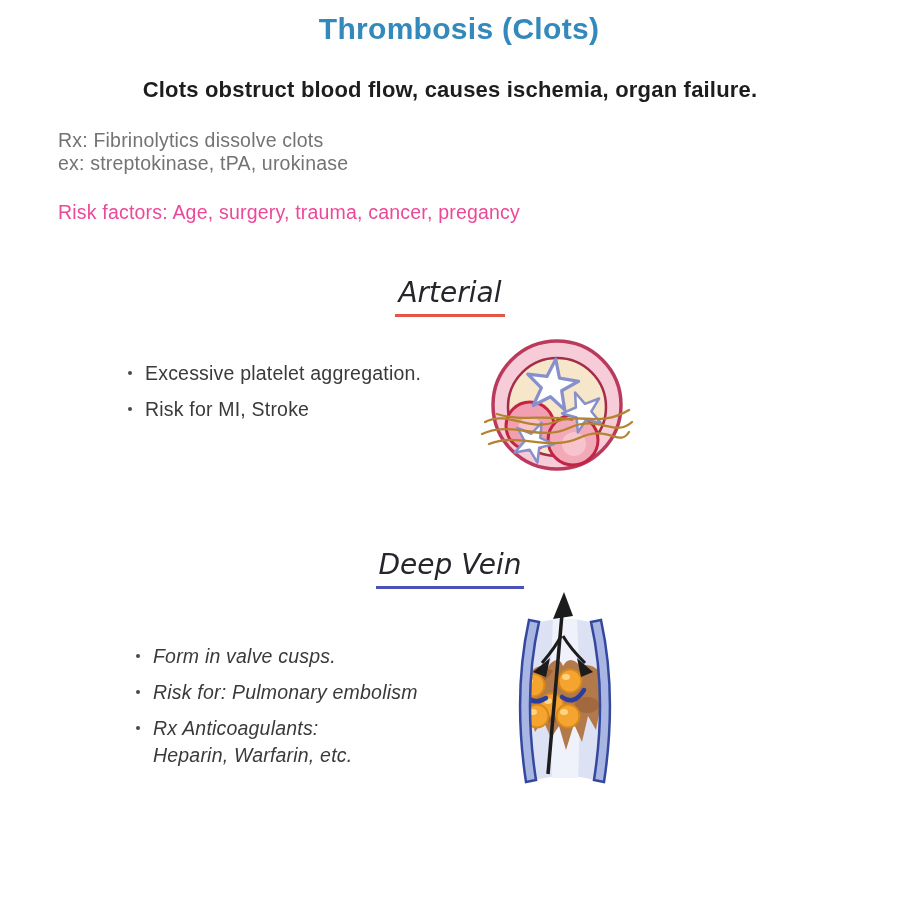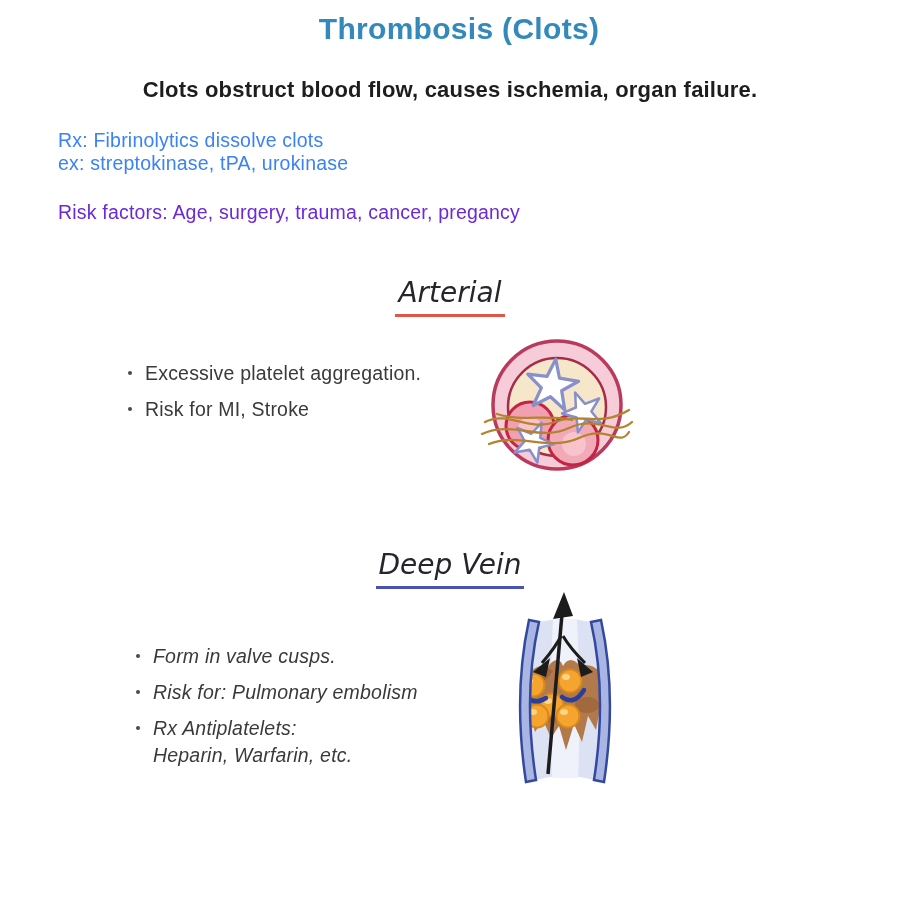--- a/index.html
+++ b/index.html
@@ -11,25 +11,25 @@
   .page-title {
     position:absolute; top:12px; left:0; width:100%; text-align:center;
     font-size:30px; font-weight:700; color:#3389bb; letter-spacing:.3px;padding-left:18px;
   }
   .subtitle {
     position:absolute; top:77px; left:0; width:100%; text-align:center;
     font-size:22px; font-weight:700; color:#1d1d1d; letter-spacing:.2px;
   }
   .intro {
     position:absolute; left:58px; top:129px;
-    font-size:19.5px; line-height:22.5px; color:#3b82f6; letter-spacing:.2px;
+    font-size:19.5px; line-height:22.5px; color:#737373; letter-spacing:.2px;
   }
   .risk-factors {
     position:absolute; left:58px; top:201px;
-    font-size:19.5px; color:#6d28d9; letter-spacing:.2px;
+    font-size:19.5px; color:#ec4899; letter-spacing:.2px;
   }
   .section-heading {
     position:absolute; left:0; width:100%; text-align:center;
     font-family:"DejaVu Sans", sans-serif; font-style:italic;
     font-size:28px; color:#25252b; font-weight:500;
   }
   .section-heading .hd {
     display:inline-block; padding:0 3px 5px 3px; border-bottom:3px solid;
   }
   .heading-arterial { top:276px; }
@@ -117,21 +117,21 @@
       <span class="bullet-dot"></span>
       <div>Form in valve cusps.</div>
     </div>
     <div class="bullet-item">
       <span class="bullet-dot"></span>
       <div>Risk for: Pulmonary embolism</div>
     </div>
     <div class="bullet-item">
       <span class="bullet-dot"></span>
       <div>
-        <div>Rx Antiplatelets:</div>
+        <div>Rx Anticoagulants:</div>
         <div>Heparin, Warfarin, etc.</div>
       </div>
     </div>
   </div>
 
   <svg class="illu illu-vein" width="140" height="210" viewBox="0 0 140 210">
 
     <path d="M44,36 C34,80 31,130 41,194 Q70,186 99,194 C109,130 106,80 96,36 Q70,30 44,36 Z" fill="#dce2f4"></path>
     <path d="M58,33 C55,90 55,150 57,192 L83,192 C85,150 85,90 82,33 Z" fill="#eff2fa"></path>
 

